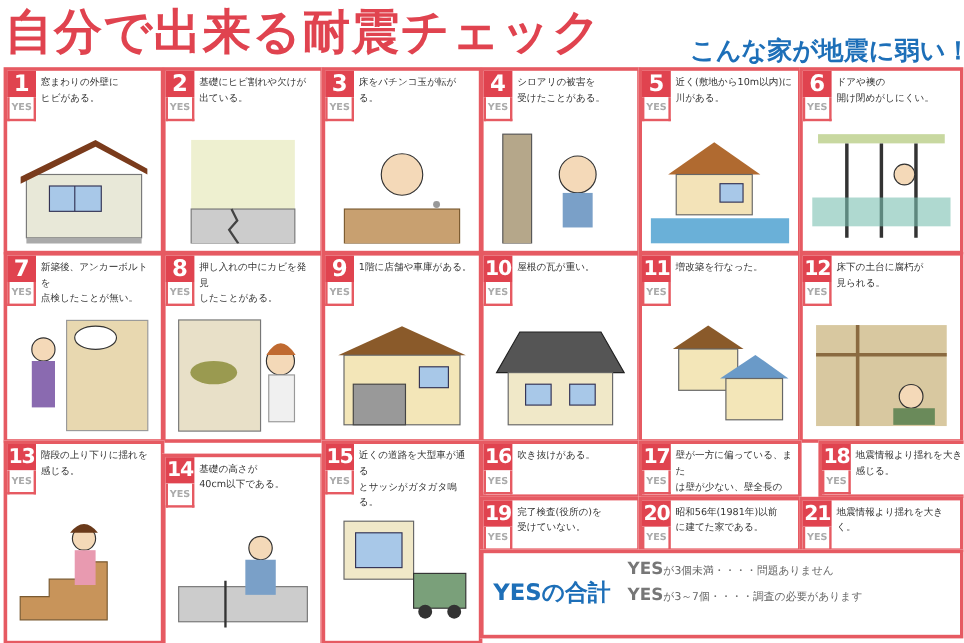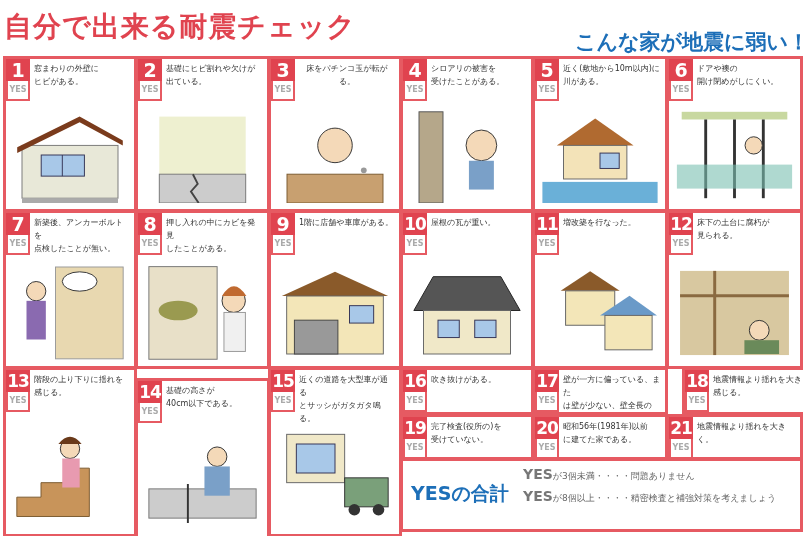--- a/index.html
+++ b/index.html
@@ -2,21 +2,21 @@
 <html><head>
 <meta charset="utf-8">
 <style>
   * { box-sizing: border-box; margin: 0; padding: 0; }
   html, body { width: 803px; height: 536px; background: #ffffff; overflow: hidden; }
   body { position: relative; font-family: "DejaVu Sans", sans-serif; }
 
   .title {
     position: absolute; left: 4px; top: 1px;
     font-family: "DejaVu Sans", sans-serif; font-weight: bold;
-    font-size: 28px; letter-spacing: 1px; color: #e0434f; line-height: 52px;
+    font-size: 40px; letter-spacing: 1px; color: #e0434f; line-height: 52px;
     white-space: nowrap;
   }
   .subtitle {
     position: absolute; left: 575px; top: 31px;
     font-family: "DejaVu Sans", sans-serif; font-weight: bold;
     font-size: 21px; color: #1d6fb8; line-height: 22px; white-space: nowrap;
   }
 
   .cell {
     position: absolute; background: #ffffff;
@@ -83,21 +83,21 @@
         <svg viewBox="0 0 120 100" preserveAspectRatio="xMidYMid meet">
           <rect x="15" y="10" width="90" height="60" fill="#eef0d0"></rect>
           <rect x="15" y="70" width="90" height="30" fill="#ccc" stroke="#777"></rect>
           <polyline points="50,70 55,80 48,88 56,100" fill="none" stroke="#444" stroke-width="2"></polyline>
         </svg>
       </div>
     </div>
     <div class="cell" style="left: 268px; top: 56px; width: 134px; height: 156px;">
       <div class="num">3</div>
       <div class="yes">YES</div>
-      <div class="q" style="white-space: pre-line; text-align: center;">床をパチンコ玉が転がる。</div>
+      <div class="q" style="white-space: pre-line;">床をパチンコ玉が転がる。</div>
       <div class="illus">
         <svg viewBox="0 0 120 100" preserveAspectRatio="xMidYMid meet">
           <circle cx="60" cy="40" r="18" fill="#f4d9b8" stroke="#333"></circle>
           <rect x="10" y="70" width="100" height="30" fill="#c8a070" stroke="#7a5a30"></rect>
           <circle cx="90" cy="66" r="3" fill="#999"></circle>
         </svg>
       </div>
     </div>
     <div class="cell" style="left: 400px; top: 56px; width: 134px; height: 156px;">
       <div class="num">4</div>
@@ -302,15 +302,15 @@
       <div class="num two">21</div>
       <div class="yes">YES</div>
       <div class="q" style="white-space: pre-line;">地震情報より揺れを大きく。</div>
     </div>
   </div>
 
 <div class="summary">
   <div class="label">YESの合計</div>
   <div class="rows">
     <div class="row"><span class="y">YES</span><span>が3個未満・・・・問題ありません</span></div>
-    <div class="row"><span class="y">YES</span><span>が8個以上・・・・精密検査と補強対策を考えましょう</span></div>
+    <div class="row"><span class="y">YES</span><span>が3～7個・・・・調査の必要があります</span></div>
   </div>
 </div>
 
 </body></html>

